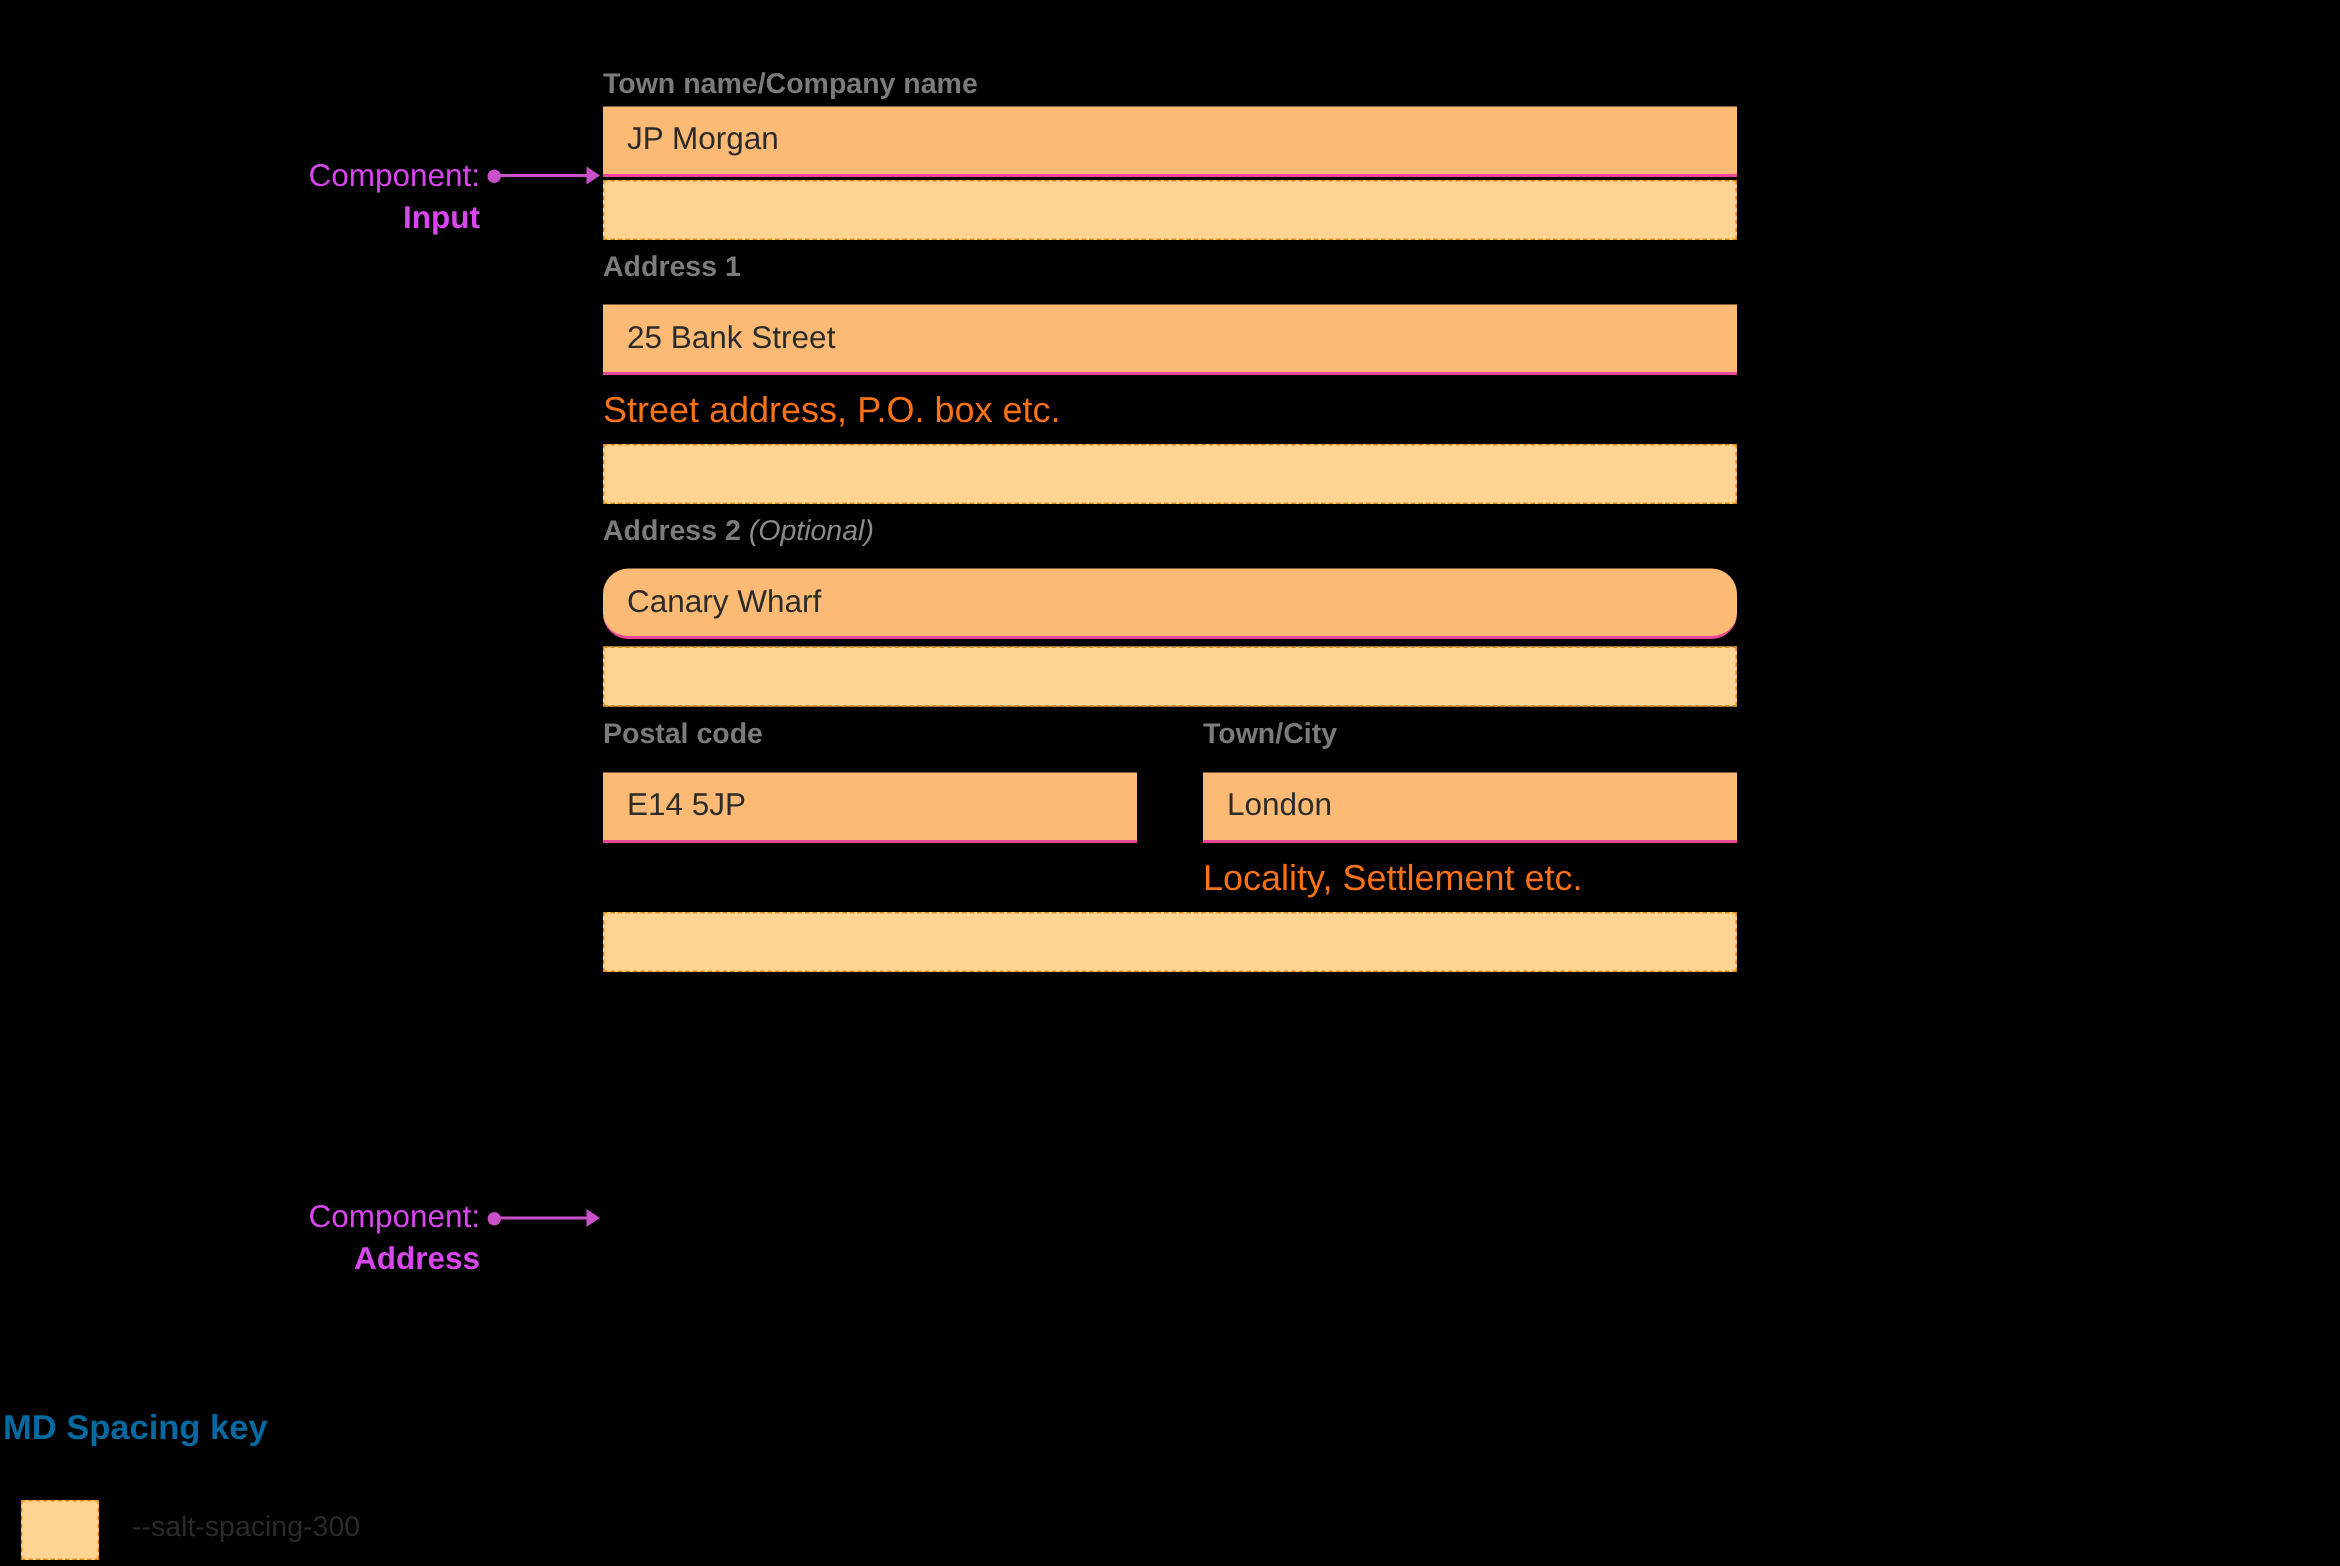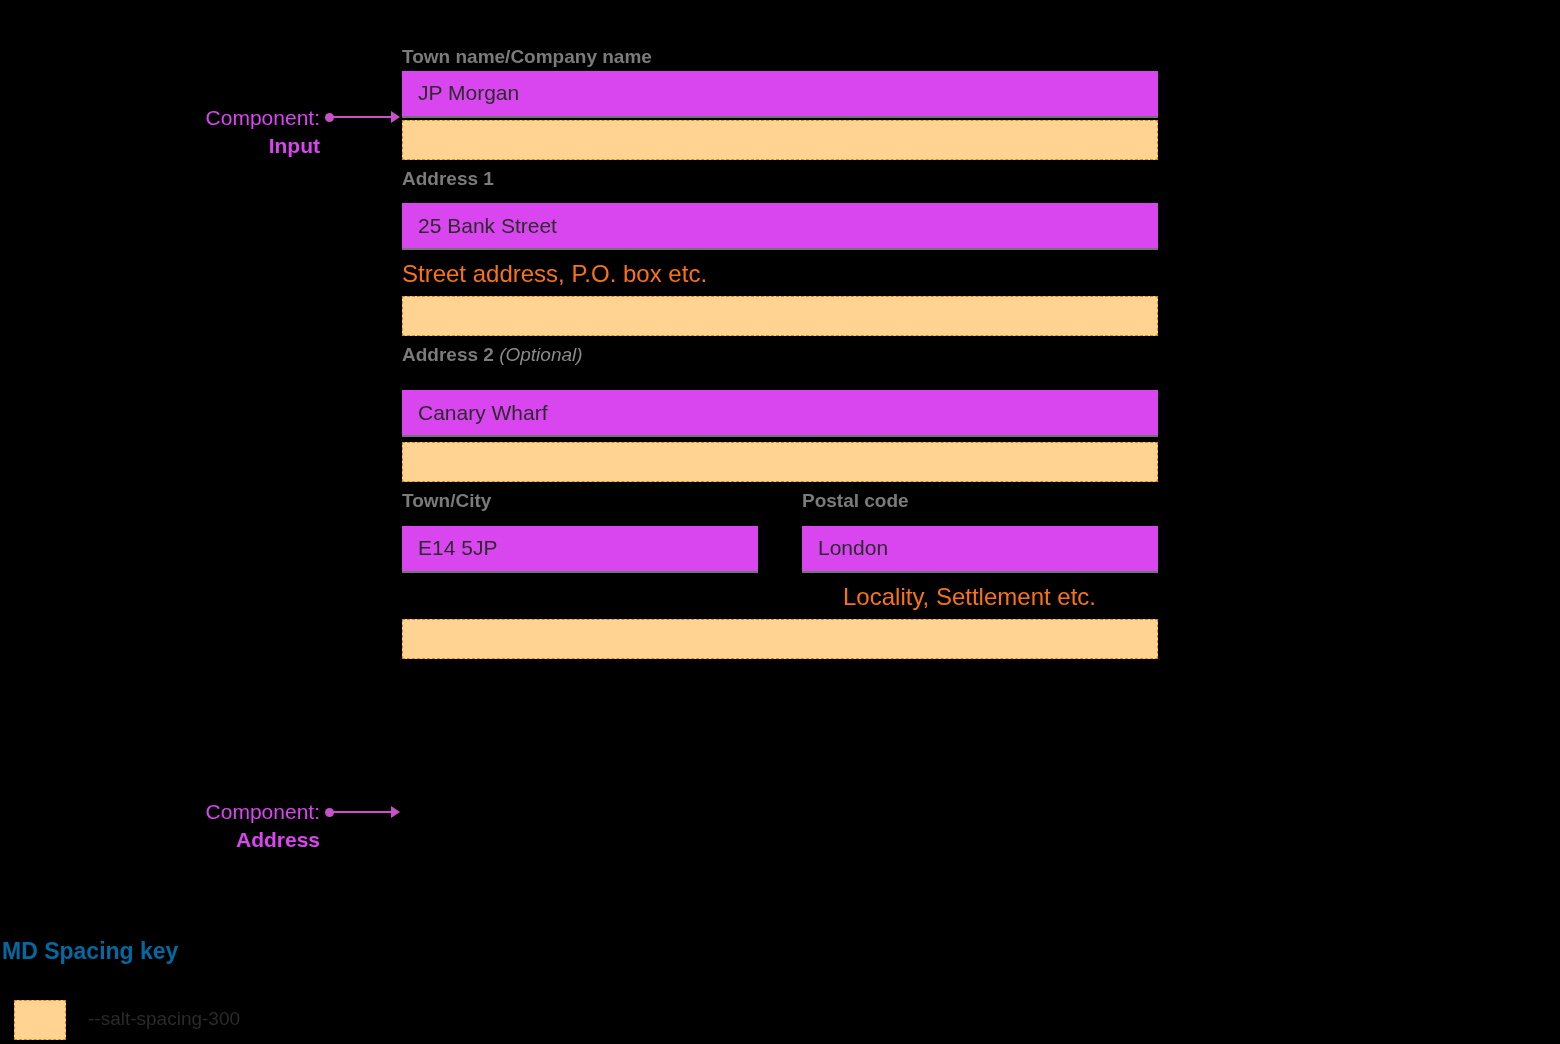--- a/index.html
+++ b/index.html
@@ -87,23 +87,23 @@
   }
   .helper {
     color: #f97316;
     font-size: 24px;
     line-height: 1.4;
   }
   .input {
     width: 100%;
     box-sizing: border-box;
     height: 47px;
-    background: #d946ef;
+    background: #fdba74;
     border: none;
-    border-bottom: 2px solid #737373;
+    border-bottom: 2px solid #ec4899;
     color: #2b2b2b;
     font-size: 21px;
     font-family: "Liberation Sans", sans-serif;
     padding: 12px 16px;
     outline: none;
     display: block;
   }
   .input::placeholder { color: #9a9a9a; }
 
   .spacer {
@@ -196,40 +196,40 @@
     <input class="input" value="25 Bank Street" style="margin-top: 11px;">
     <div class="helper" style="margin-top:7px;">Street address, P.O. box etc.</div>
     <div class="spacer" style="margin-top:5px;"></div>
   </div>
 
   <div style="margin-top:6px;">
     <div class="field-label">
       <span>Address 2</span>
       <span class="optional">(Optional)</span>
     </div>
-    <input class="input" value="Canary Wharf" style="margin-top: 22px;">
+    <input class="input" value="Canary Wharf" style="margin-top: 11px; border-radius: 17px;">
     <div class="spacer" style="margin-top:5px;"></div>
   </div>
 
   <div style="margin-top:6px;">
     <div class="row">
       <div class="col">
+        <div class="field-label">Postal code</div>
+      </div>
+      <div class="col">
         <div class="field-label">Town/City</div>
-      </div>
-      <div class="col">
-        <div class="field-label">Postal code</div>
       </div>
     </div>
     <div class="row" style="margin-top:11px;">
       <div class="col">
         <input class="input" value="E14 5JP" style="">
       </div>
       <div class="col">
         <input class="input" value="London" style="">
-        <div class="helper" style="margin-top:7px;margin-left:41px;">Locality, Settlement etc.</div>
+        <div class="helper" style="margin-top:7px;">Locality, Settlement etc.</div>
       </div>
     </div>
     <div class="spacer" style="margin-top:5px;"></div>
   </div>
 
 
 </div>
 
 <div class="key-title">MD Spacing key</div>
 <div class="key-swatch"></div>

